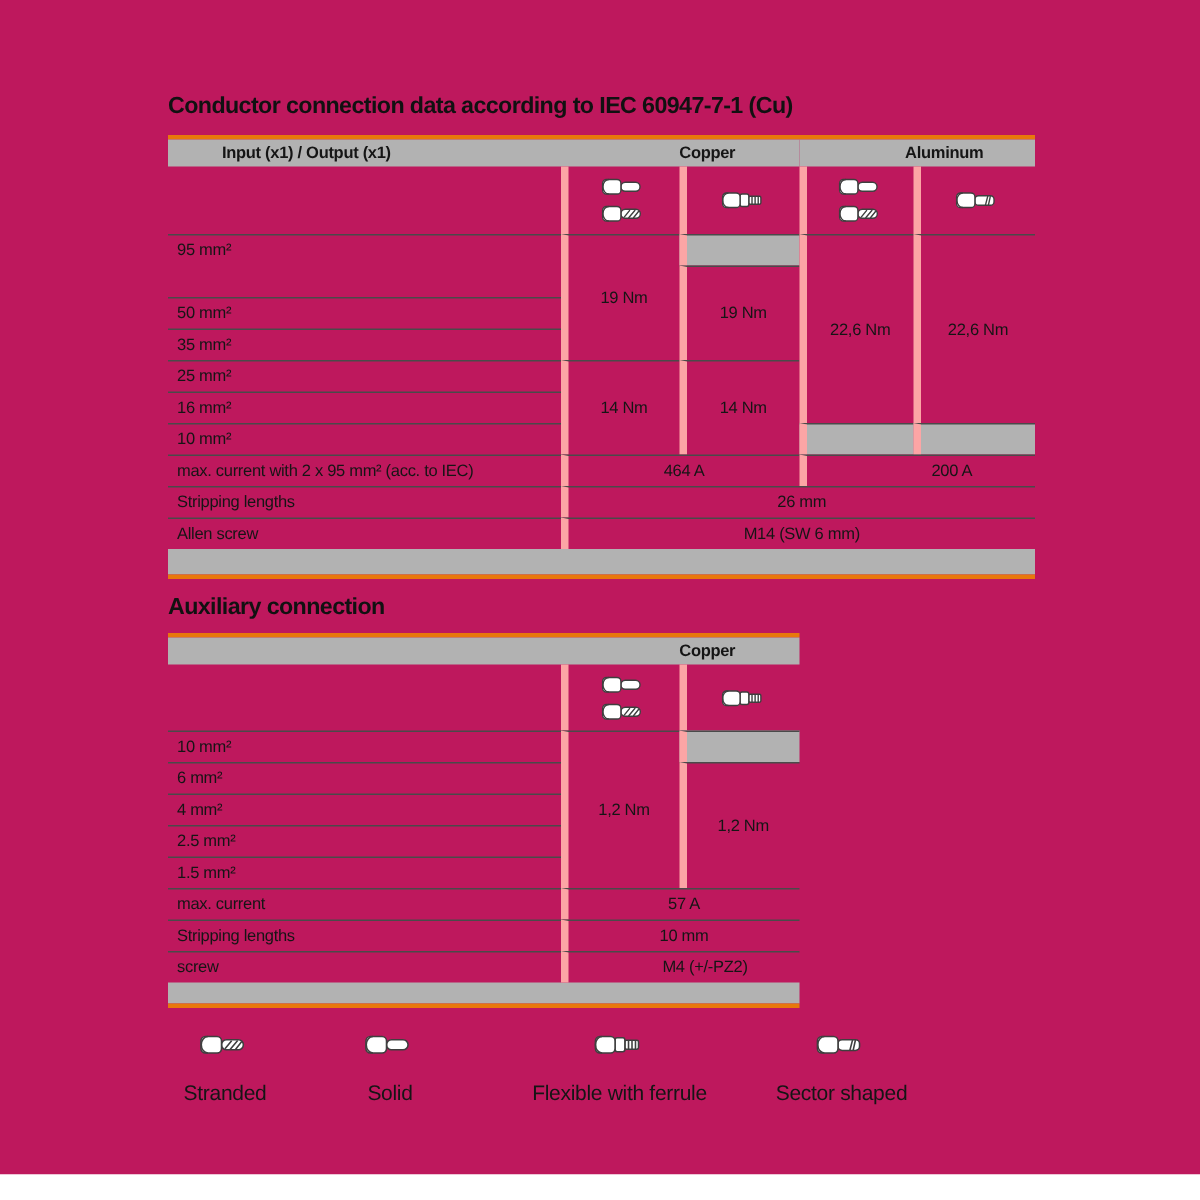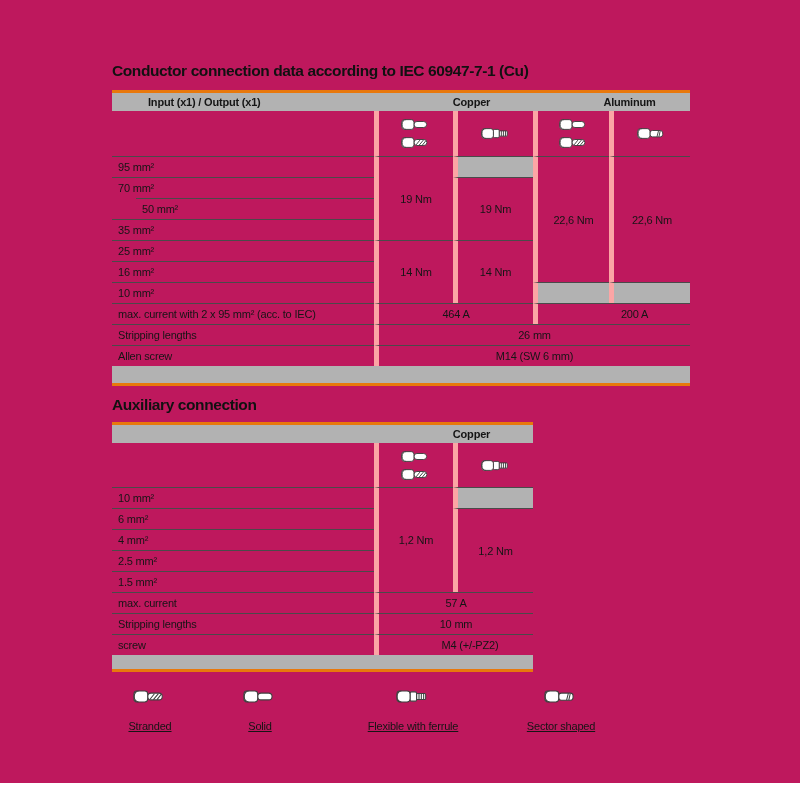--- a/index.html
+++ b/index.html
@@ -16,21 +16,21 @@
      font-size:11px;letter-spacing:-0.2px;white-space:nowrap;color:#151515;}
   .lab{justify-content:flex-start;padding-left:6px;}
   .bt{border-top:1px solid #4a4a4a;}
   .bl{border-left:5px solid #fca5a5;}
   .gcell{background:#b2b2b2;}
   .hdr{background:#b2b2b2;font-weight:bold;padding-left:36px;}
   .stack{flex-direction:column;gap:3px;}
   .wicon{width:34px;height:15px;display:block;}
   .legend-item{position:absolute;display:flex;flex-direction:column;align-items:center;gap:15px;}
   .legend-item .wicon{width:38px;height:17px;}
-  .legend-label{font-size:11px;letter-spacing:-0.2px;white-space:nowrap;color:#151515;text-decoration:underline;}
+  .legend-label{font-size:14px;letter-spacing:-0.2px;white-space:nowrap;color:#151515;}
 </style>
 </head>
 <body>
 
 <svg width="0" height="0" style="position:absolute" aria-hidden="true">
   <defs>
     <symbol id="sym-solid" viewBox="0 0 36 16">
       <rect x="15.8" y="4.8" width="13.6" height="6.4" rx="3.2" fill="#fff" stroke="#3f3f3f"></rect>
       <rect x="2.8" y="2.8" width="13" height="10.4" rx="2.8" fill="#fff" stroke="#3f3f3f"></rect>
       <path d="M7.2 2.8 a4.2 5.2 0 0 0 0 10.4" fill="none" stroke="#3f3f3f"></path>
@@ -91,22 +91,21 @@
             <use href="#sym-stranded"></use>
           </svg>
       </div>
       <div class="c bl" style="grid-area:2/5/3/6;">
         <svg class="wicon">
             <use href="#sym-sector"></use>
           </svg>
       </div>
 
       <div class="c lab bt" style="grid-area:3/1/4/2;">95 mm²</div>
-      <div class="c lab bt" style="grid-area:4/1/5/2;">70 mm²</div>
-      <div class="c lab bt" style="grid-area:5/1/6/2;margin-left:24px;">50 mm²</div>
+      <div class="c lab bt" style="grid-area:5/1/6/2;">50 mm²</div>
       <div class="c lab bt" style="grid-area:6/1/7/2;">35 mm²</div>
       <div class="c lab bt" style="grid-area:7/1/8/2;">25 mm²</div>
       <div class="c lab bt" style="grid-area:8/1/9/2;">16 mm²</div>
       <div class="c lab bt" style="grid-area:9/1/10/2;">10 mm²</div>
 
       <div class="c bt bl" style="grid-area:3/2/7/3;">19 Nm</div>
       <div class="c bt bl" style="grid-area:7/2/10/3;">14 Nm</div>
 
       <div class="c bt bl gcell" style="grid-area:3/3/4/4;"></div>
       <div class="c bt bl" style="grid-area:4/3/7/4;">19 Nm</div>

